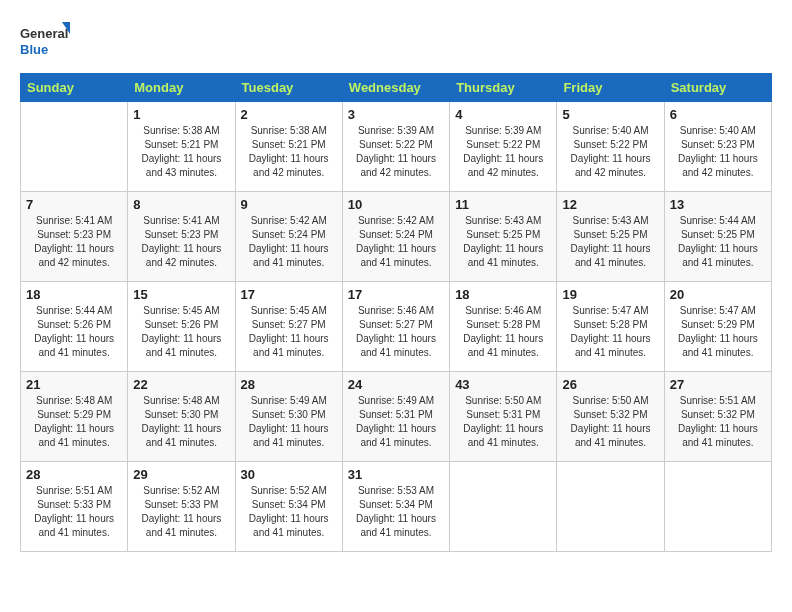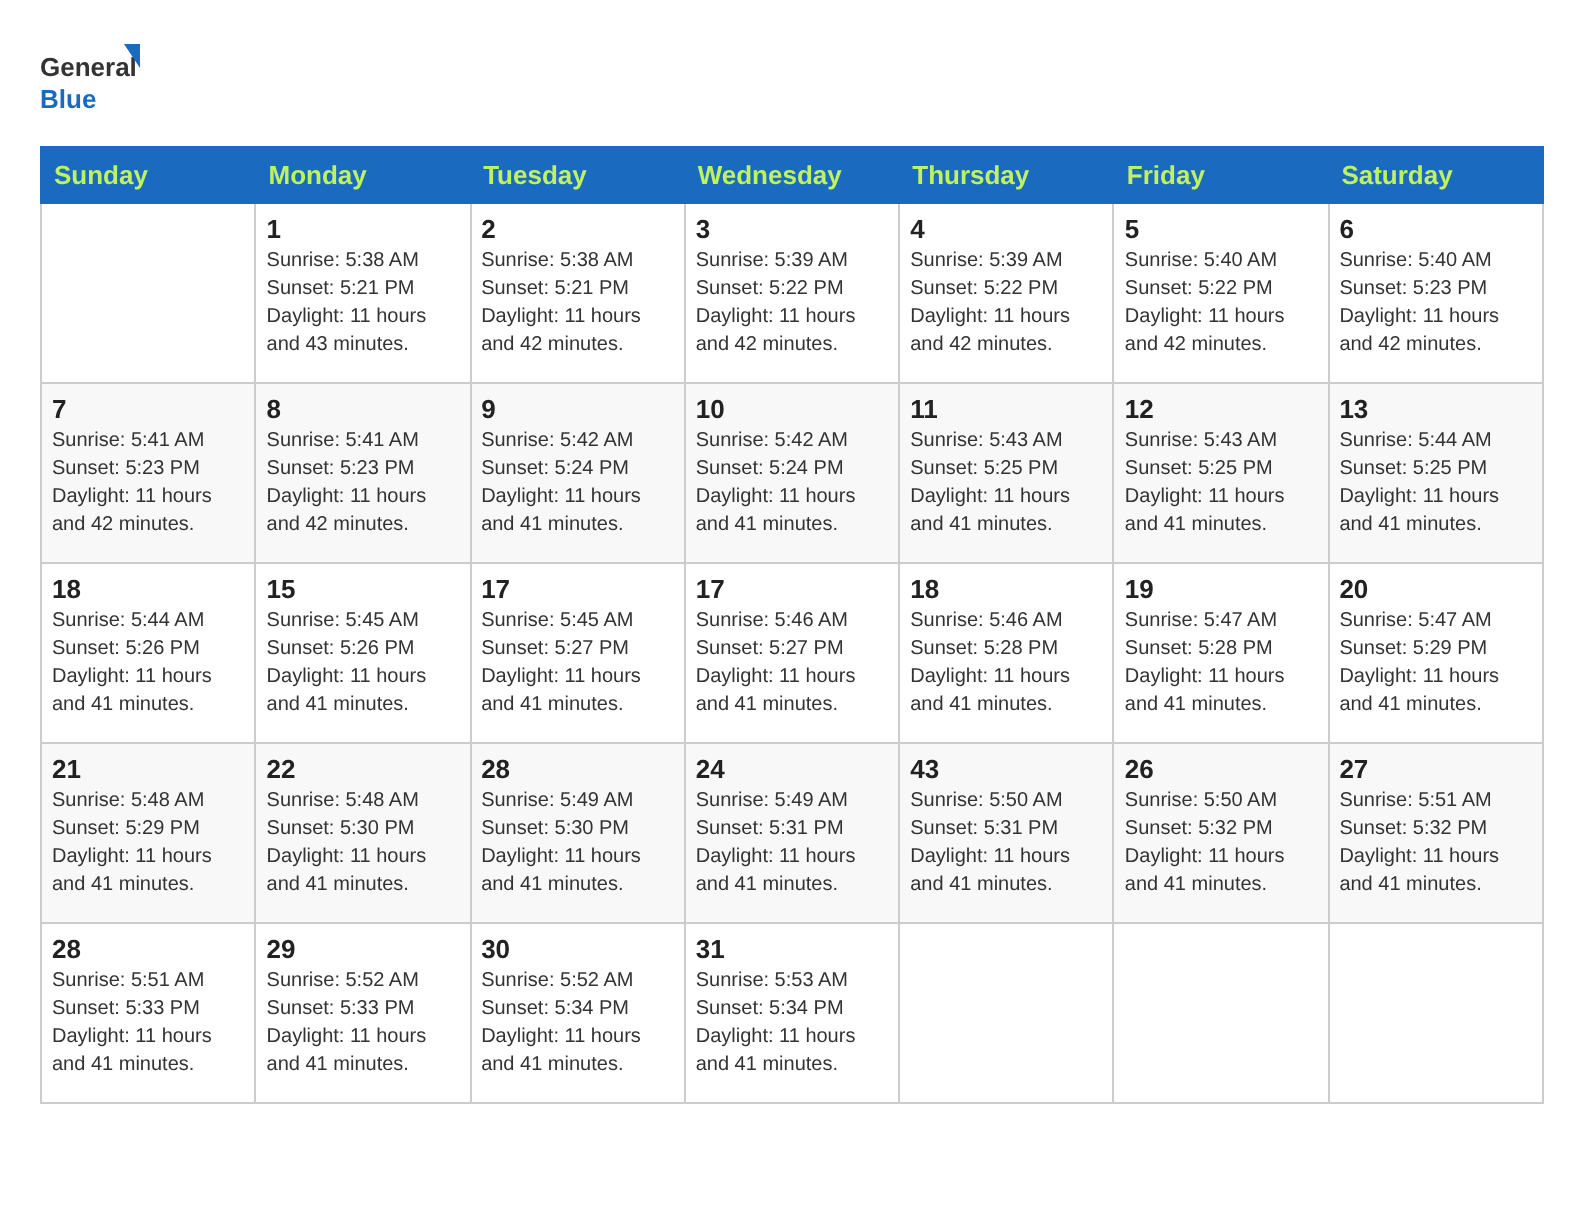--- a/index.html
+++ b/index.html
@@ -64,20 +64,21 @@
       font-weight: bold;
       font-size: 13px;
       color: #222;
       display: block;
       margin-bottom: 2px;
     }
     .day-info {
       font-size: 10px;
       color: #333;
       line-height: 1.4;
+      text-align: center;
     }
     .empty-cell {
       background: #fff;
     }
   </style>
 </head>
 <body>
 
 <div class="header-logo">
   <div class="logo">

